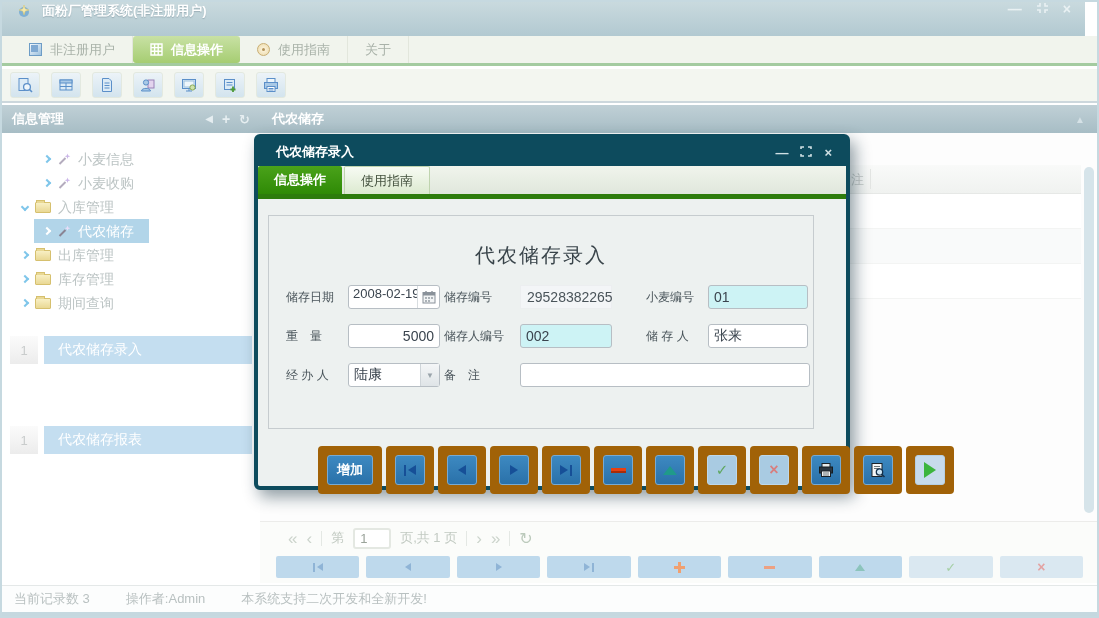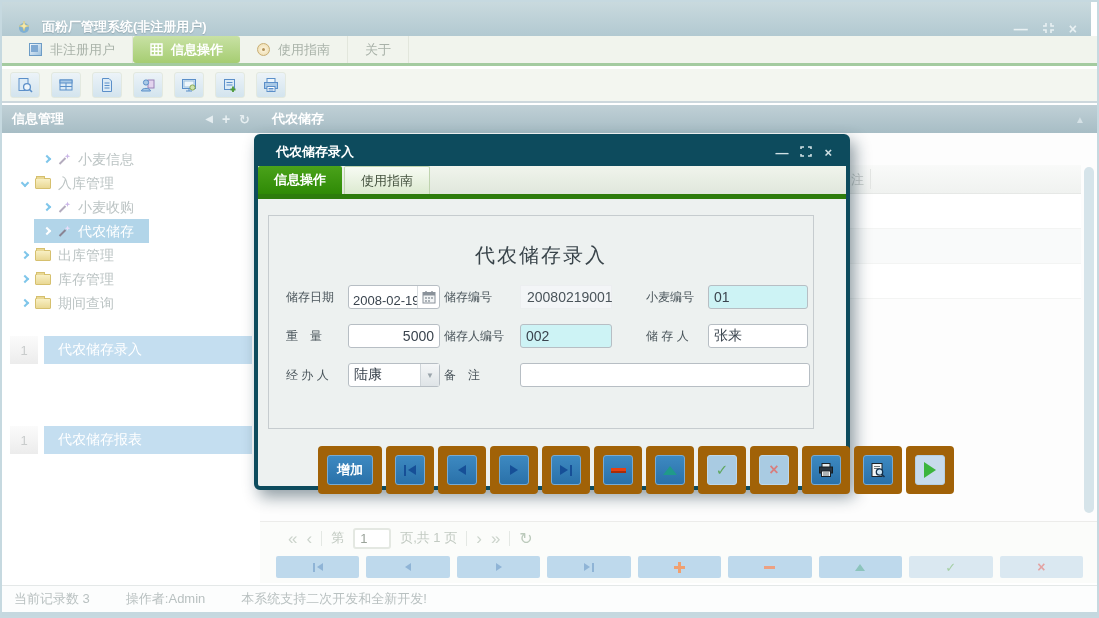--- a/index.html
+++ b/index.html
@@ -1,22 +1,22 @@
 <!DOCTYPE html>
 <html><head>
 <meta charset="utf-8">
 <style>
   html,body{margin:0;padding:0;background:#dfe7ea;}
   *{box-sizing:border-box;}
   .window{position:relative;width:1099px;height:618px;background:#fff;border:2px solid #c6d9e0;
     font-family:"Liberation Sans","DejaVu Sans",sans-serif;overflow:hidden;}
   
-  .titlebar{position:absolute;top:0;left:0;right:6px;height:34px;
+  .titlebar{position:absolute;top:0;left:0;right:12px;height:34px;
     background:linear-gradient(#cdddе2,#b4cbd3);background:linear-gradient(#c9dade,#b2c9d1);
-    display:flex;align-items:flex-end;padding:0 14px;}
+    display:flex;align-items:flex-start;padding:0 14px;}
   .app-logo{width:18px;height:18px;display:flex;align-items:center;justify-content:center;}
   .titlebar .title{color:#fff;font-weight:bold;font-size:13px;margin-left:8px;text-shadow:0 1px 1px rgba(120,140,150,.5);}
   .win-controls{margin-left:auto;display:flex;gap:14px;align-items:center;color:#e9f1f3;}
   .win-controls .wc{font-size:14px;font-weight:bold;line-height:1;cursor:default;}
   
   .maintabs{position:absolute;top:34px;left:0;right:0;height:30px;background:#f1f4ed;
     display:flex;align-items:stretch;padding-left:10px;border-bottom:3px solid #a4cba0;}
   .maintab{display:flex;align-items:center;gap:8px;padding:0 17px;color:#a9b2a9;font-size:13px;border-right:1px solid #e2e6dc;}
   .maintab.active{background:linear-gradient(#c8e1a4,#a6cd72);color:#fff;font-weight:bold;border-radius:3px;border-right:none;}
   .ico-winsq{width:13px;height:13px;border:1px solid #6d9cc6;background:linear-gradient(135deg,#f4f9fd,#9cc0de);}
@@ -113,21 +113,21 @@
   .dlg-fieldset{position:absolute;left:10px;top:16px;width:546px;height:214px;border:1px solid #c6cccf;}
   .dlg-heading{margin-top:26px;height:28px;text-align:center;font-size:20px;color:#39444a;letter-spacing:2px;}
   .form-row{display:flex;align-items:center;margin:15px 0 0 17px;}
   .form-row:first-of-type{margin-top:17px;}
   .flabel{font-size:12px;color:#49545a;flex-shrink:0;}
   .w62{width:62px;} .w76{width:76px;}
   .g3{margin-left:34px;}
   .inp{height:24px;border:1px solid #b7bec4;border-radius:3px;background:#fff;font-size:14px;color:#3a444e;
     padding:0 5px;font-family:inherit;}
   .inp.cyan{background:#cdf3f5;}
-  .date-wrap{width:92px;height:24px;border:1px solid #b7bec4;border-radius:3px;background:#fff;display:flex;align-items:flex-end;}
+  .date-wrap{width:92px;height:24px;border:1px solid #b7bec4;border-radius:3px;background:#fff;display:flex;align-items:flex-start;}
   .date-wrap input{flex:1;width:60px;border:none;background:transparent;font-size:13px;color:#3a444e;padding:0 0 0 4px;font-family:inherit;}
   .cal-btn{width:22px;height:22px;display:flex;align-items:center;justify-content:center;border-left:1px solid #d8dde0;}
   .ro-box{width:92px;height:24px;background:#f3f5f7;border:1px solid #eceef0;display:flex;align-items:center;
     padding-left:6px;font-size:14px;color:#4a545a;}
   .sel-wrap{width:92px;height:24px;border:1px solid #b7bec4;border-radius:3px;background:#fff;display:flex;align-items:center;}
   .sel-wrap .sel-text{flex:1;font-size:14px;color:#3a444e;padding-left:5px;}
   .sel-arrow{width:19px;height:22px;background:linear-gradient(#f4f6f7,#dfe4e7);border-left:1px solid #cfd5d9;
     display:flex;align-items:center;justify-content:center;font-size:8px;color:#9aa4ab;}
   .dlg-buttons{position:absolute;left:60px;top:247px;display:flex;gap:4px;align-items:center;}
   .chip{background:#a16207;border-radius:4px;padding:9px;}
@@ -267,35 +267,35 @@
         <div class="tree-row lv2">
           <span class="tr-inner">
               <span class="chev"></span>
           <svg class="wand" width="14" height="14" viewBox="0 0 14 14">
                 <line x1="2.5" y1="12" x2="8.5" y2="6" stroke="#b4acbe" stroke-width="2"></line>
                 <path d="M10.5 1.5 L11.2 3.6 L13.3 4.3 L11.2 5 L10.5 7.1 L9.8 5 L7.7 4.3 L9.8 3.6 Z" fill="#cbb6e8"></path>
               </svg>
           <span>小麦信息</span>
             </span>
         </div>
-        <div class="tree-row lv1">
-          <span class="tr-inner">
-              <span class="chev down"></span>
-          <span class="folder"></span>
-          <span>入库管理</span>
-            </span>
-        </div>
         <div class="tree-row lv2">
           <span class="tr-inner">
               <span class="chev"></span>
           <svg class="wand" width="14" height="14" viewBox="0 0 14 14">
                 <line x1="2.5" y1="12" x2="8.5" y2="6" stroke="#b4acbe" stroke-width="2"></line>
                 <path d="M10.5 1.5 L11.2 3.6 L13.3 4.3 L11.2 5 L10.5 7.1 L9.8 5 L7.7 4.3 L9.8 3.6 Z" fill="#cbb6e8"></path>
               </svg>
           <span>小麦收购</span>
+            </span>
+        </div>
+        <div class="tree-row lv1">
+          <span class="tr-inner">
+              <span class="chev down"></span>
+          <span class="folder"></span>
+          <span>入库管理</span>
             </span>
         </div>
         <div class="tree-row lv2 selected">
           <span class="tr-inner">
               <span class="chev" style="border-color:#fff;"></span>
           <svg class="wand" width="14" height="14" viewBox="0 0 14 14">
                 <line x1="2.5" y1="12" x2="8.5" y2="6" stroke="#8a8494" stroke-width="2"></line>
                 <path d="M10.5 1.5 L11.2 3.6 L13.3 4.3 L11.2 5 L10.5 7.1 L9.8 5 L7.7 4.3 L9.8 3.6 Z" fill="#e8ddf8"></path>
               </svg>
           <span>代农储存</span>
@@ -441,21 +441,21 @@
                   <line x1="10" y1="1" x2="10" y2="4" stroke="#8a929a" stroke-width="1.4"></line>
                   <circle cx="4" cy="8" r="0.9" fill="#8a929a"></circle>
                   <circle cx="7" cy="8" r="0.9" fill="#8a929a"></circle>
                   <circle cx="10" cy="8" r="0.9" fill="#8a929a"></circle>
                   <circle cx="4" cy="11" r="0.9" fill="#8a929a"></circle>
                   <circle cx="7" cy="11" r="0.9" fill="#8a929a"></circle>
                 </svg>
             </span>
           </span>
           <span class="flabel w76" style="margin-left:4px;">储存编号</span>
-          <span class="ro-box">20080219001</span>
+          <span class="ro-box">29528382265</span>
           <span class="flabel w62 g3">小麦编号</span>
           <input class="inp cyan" style="width: 100px;" value="01">
         </div>
 
         <div class="form-row">
           <span class="flabel w62">重　量</span>
           <input class="inp" style="width: 92px; text-align: right;" value="5000">
           <span class="flabel w76" style="margin-left:4px;">储存人编号</span>
           <input class="inp cyan" style="width: 92px;" value="002">
           <span class="flabel w62 g3">储 存 人</span>

